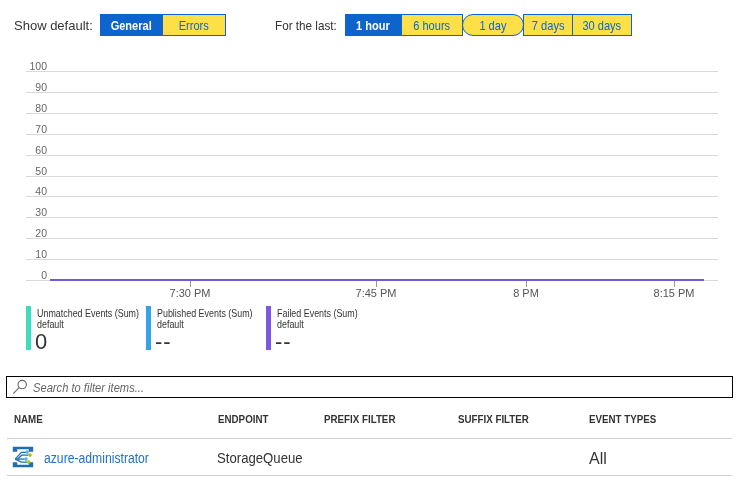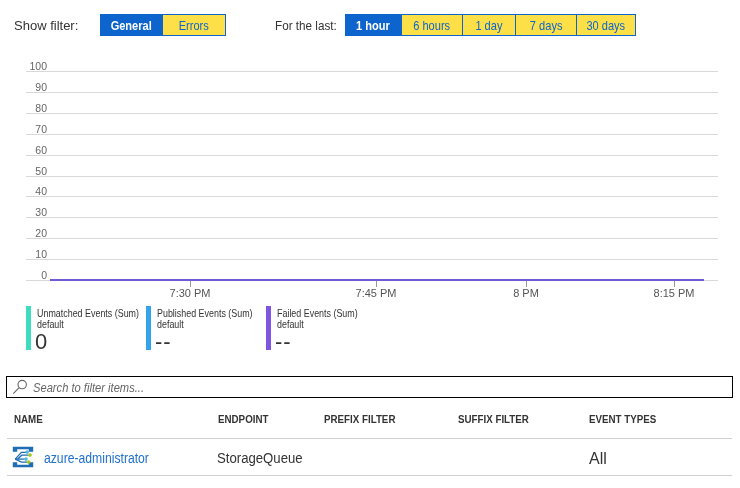--- a/index.html
+++ b/index.html
@@ -8,41 +8,41 @@
   .abs{position:absolute;}
   .btn{display:flex;align-items:center;justify-content:center;box-sizing:border-box;
        font-size:13px;height:22px;}
   .btn span{display:inline-block;transform:scaleX(.85);}
   .sel{background:#0d64cc;color:#fff;font-weight:bold;}
   .unsel{background:#fde047;color:#0d64cc;border:1px solid #0d64cc;}
 </style>
 </head>
 <body>
 
-<div class="abs" style="left:14px;top:18px;font-size:13px;color:#333;">Show filter:</div>
+<div class="abs" style="left:14px;top:18px;font-size:13px;color:#333;">Show default:</div>
 <div class="abs" style="left:100px;top:14px;display:flex;">
   <div class="btn sel" style="width:62px;">
       <span>General</span>
     </div>
   <div class="btn unsel" style="width:64px;">
       <span>Errors</span>
     </div>
 </div>
 <div class="abs" style="left:275px;top:18px;font-size:13px;color:#333;transform:scaleX(.9);transform-origin:0 0;">For the last:</div>
 <div class="abs" style="left:345px;top:14px;display:flex;">
   <div class="btn sel" style="width:56px;">
       <span>1 hour</span>
     </div>
   <div class="btn unsel" style="width:62px;">
       <span>6 hours</span>
     </div>
-  <div class="btn unsel" style="width:54px;margin-left:-1px;">
+  <div class="btn unsel" style="width:62px;margin-left:-1px;border-radius:11px;">
       <span>1 day</span>
     </div>
-  <div class="btn unsel" style="width:62px;margin-left:-1px;">
+  <div class="btn unsel" style="width:50px;margin-left:-1px;">
       <span>7 days</span>
     </div>
   <div class="btn unsel" style="width:60px;margin-left:-1px;">
       <span>30 days</span>
     </div>
 </div>
 
 <svg class="abs" style="left:0;top:55px;" width="740" height="250" viewBox="0 0 740 250">
   <g stroke="#d9d9d9" stroke-width="1">
     <line x1="26" y1="16.5" x2="718" y2="16.5"></line>

